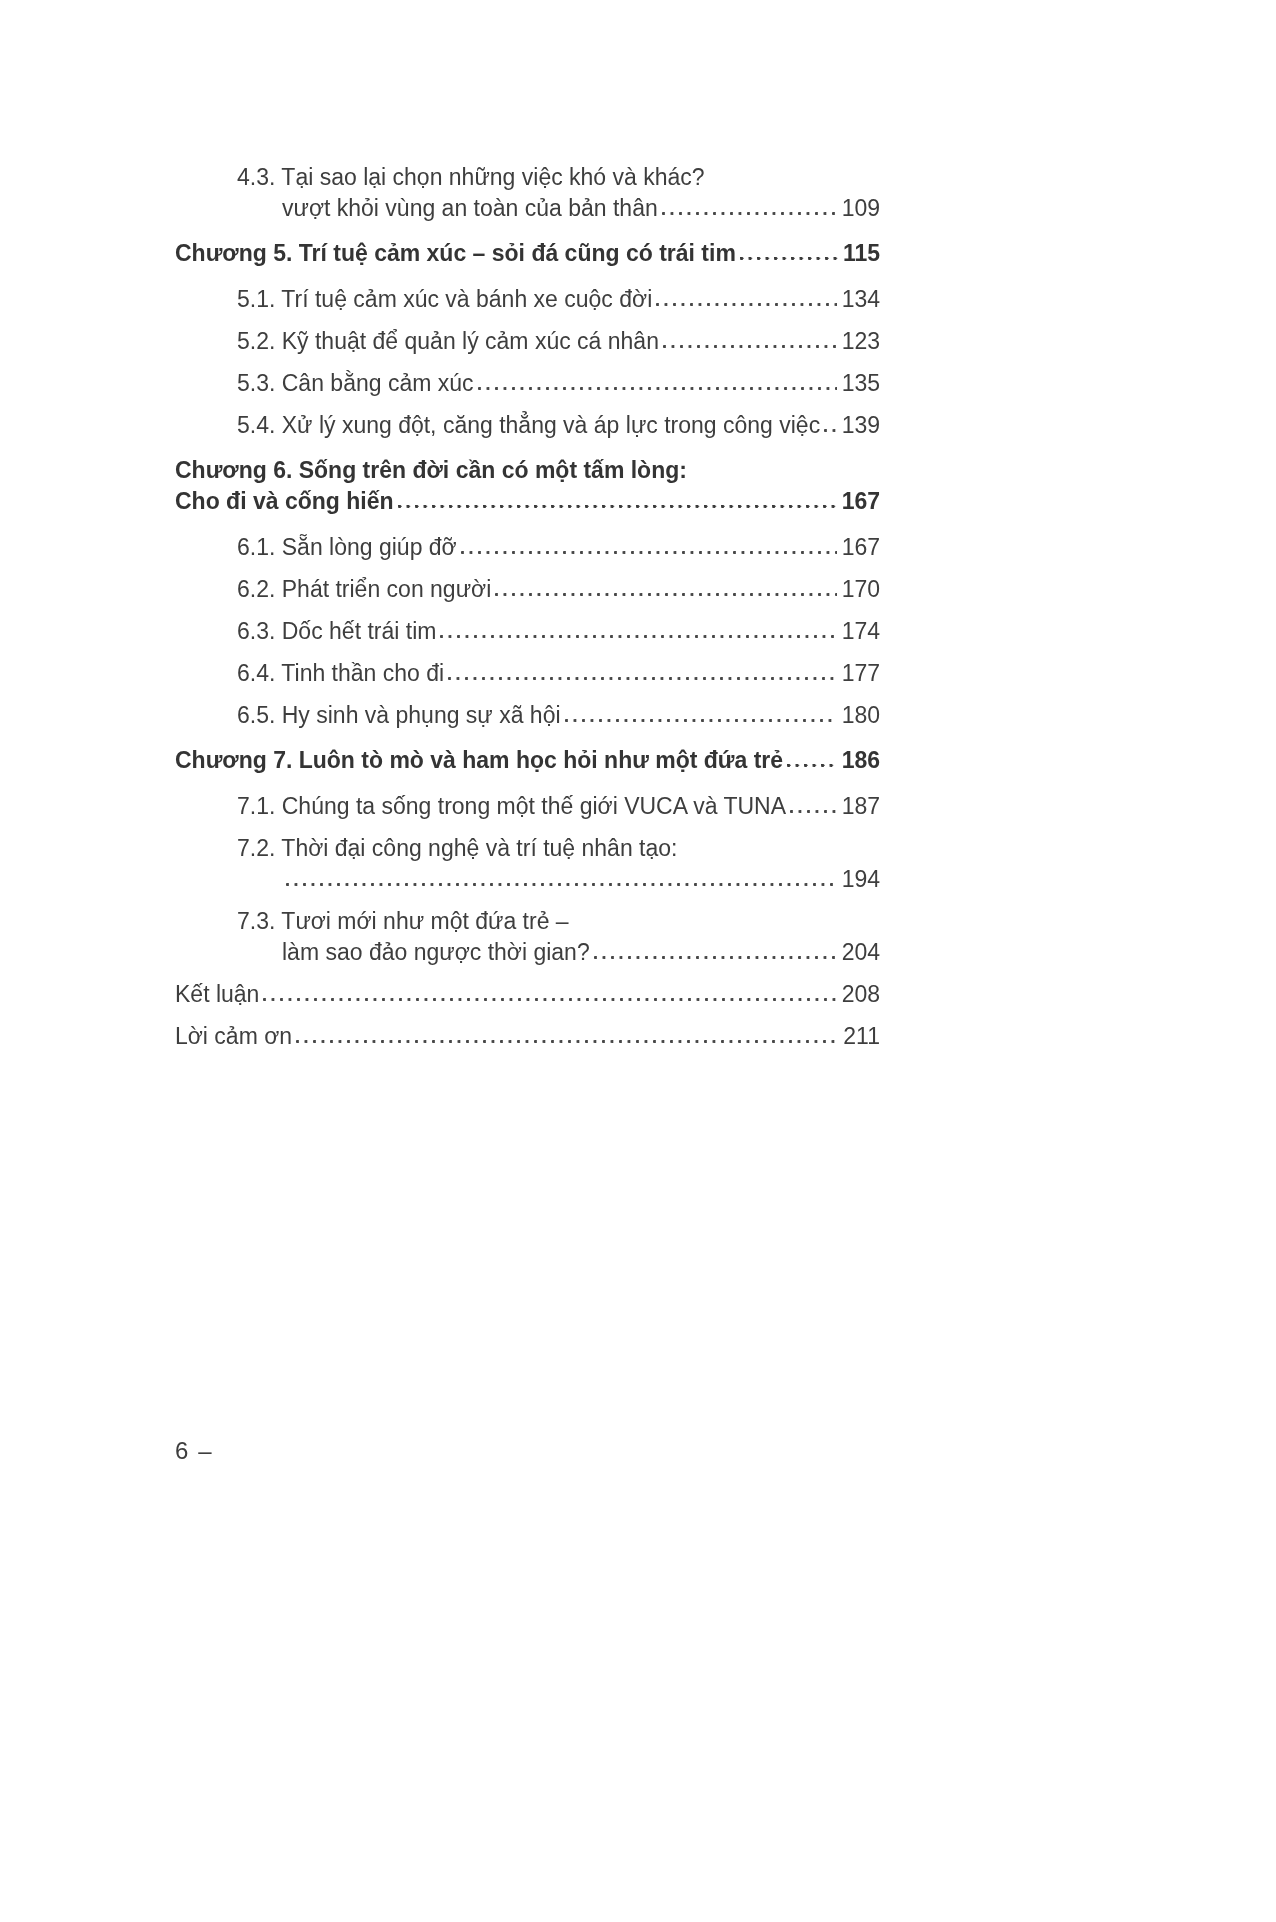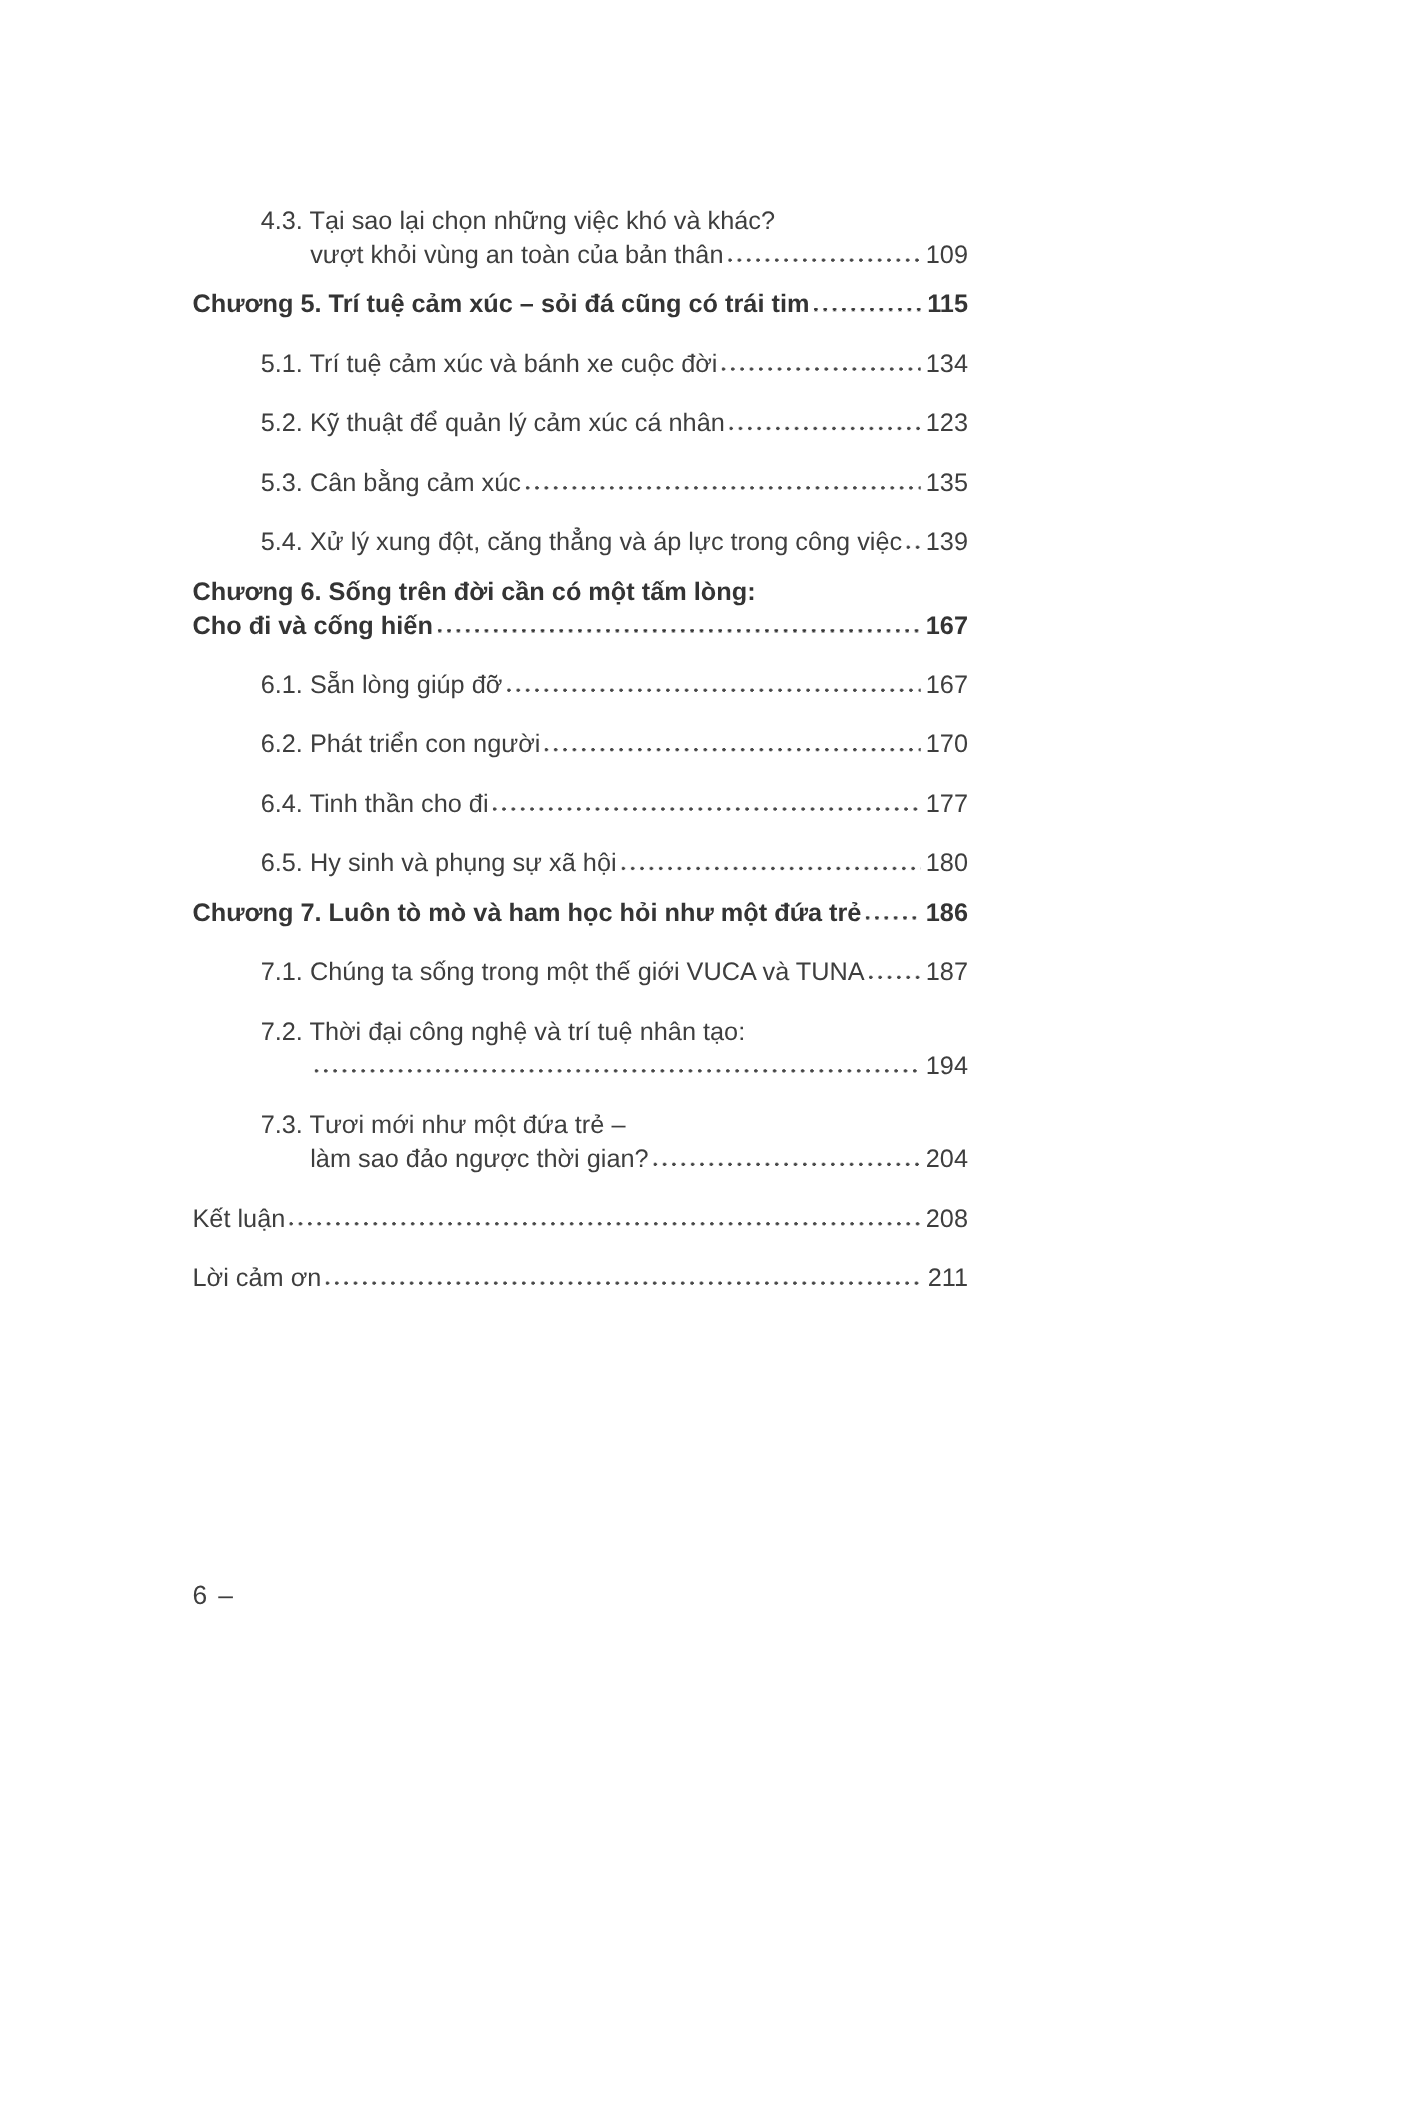--- a/index.html
+++ b/index.html
@@ -21,21 +21,20 @@
     inset: 0;
   }
   .toc {
     position: absolute;
     left: 175px;
     top: 162px;
     width: 705px;
   }
   .toc-entry {
     margin-bottom: 11px;
-    margin-top: 23px;
   }
   .toc-entry.chapter {
     font-weight: 700;
     color: #343434;
     margin-top: 14px;
     margin-bottom: 15px;
   }
   .toc-entry.section .entry-line {
     padding-left: 62px;
   }
@@ -152,20 +151,27 @@
       </div>
       <div class="toc-entry section">
         <div class="entry-line">
           <span class="entry-text">6.2. Phát triển con người</span>
           <span class="leader"></span>
           <span class="page-num">170</span>
         </div>
       </div>
       <div class="toc-entry section">
         <div class="entry-line">
+          <span class="entry-text">6.3. Dốc hết trái tim</span>
+          <span class="leader"></span>
+          <span class="page-num">174</span>
+        </div>
+      </div>
+      <div class="toc-entry section">
+        <div class="entry-line">
           <span class="entry-text">6.4. Tinh thần cho đi</span>
           <span class="leader"></span>
           <span class="page-num">177</span>
         </div>
       </div>
       <div class="toc-entry section">
         <div class="entry-line">
           <span class="entry-text">6.5. Hy sinh và phụng sự xã hội</span>
           <span class="leader"></span>
           <span class="page-num">180</span>

